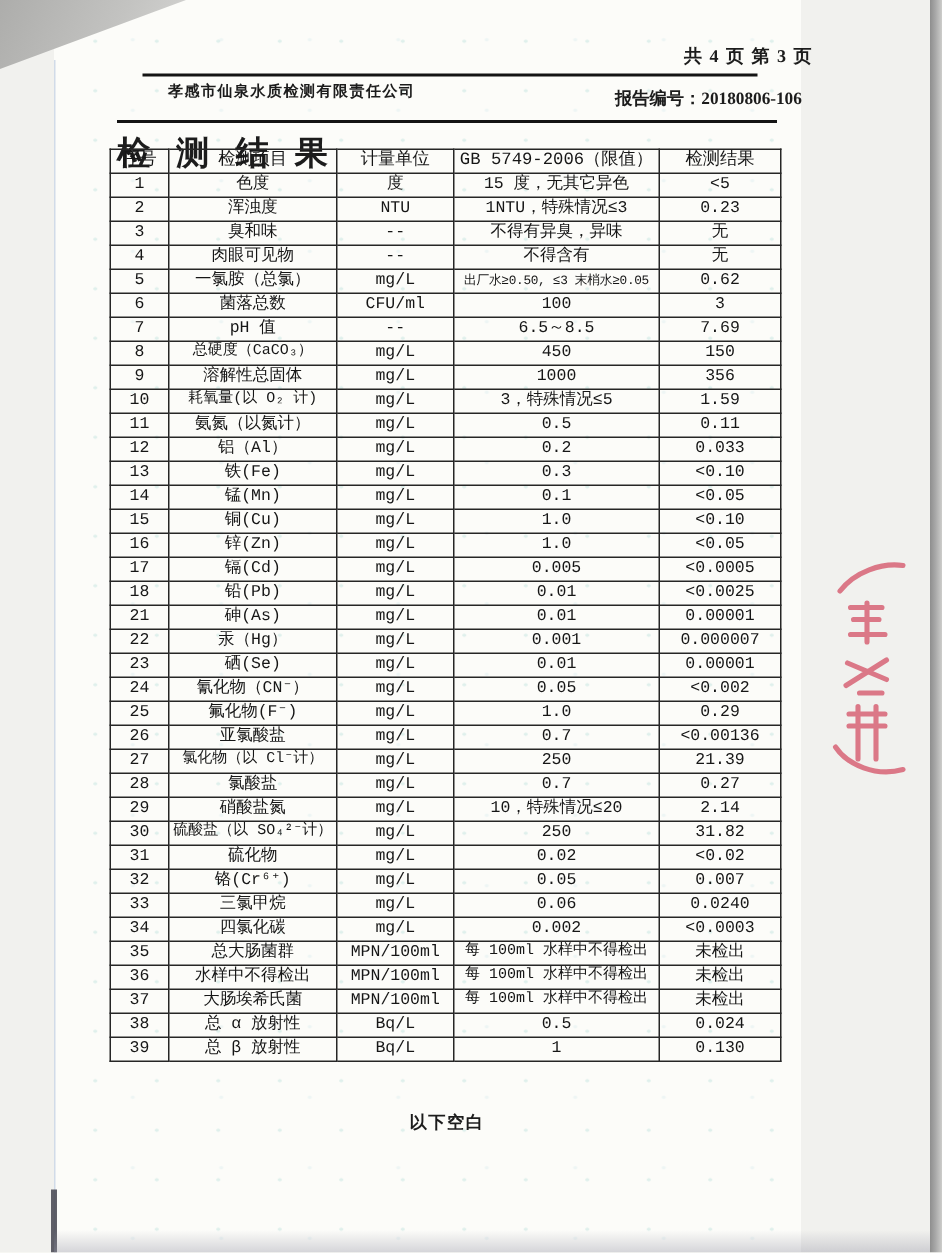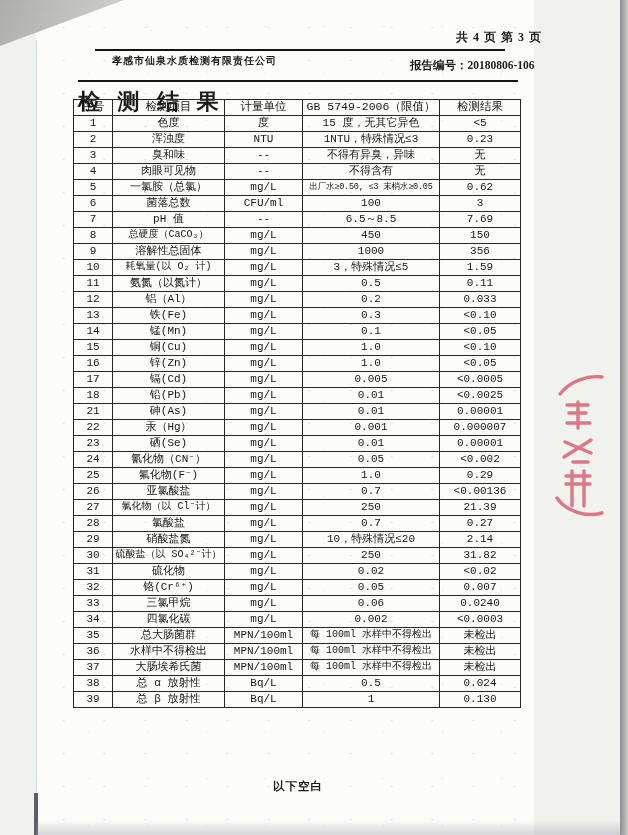--- a/index.html
+++ b/index.html
@@ -76,21 +76,21 @@
     border:1px solid #262626;height:15px;padding:0 1px;
     text-align:center;vertical-align:middle;
     font-size:11px;font-weight:normal;line-height:1.05;
     white-space:nowrap;overflow:hidden;color:#161616;
   }
   table.results th{font-size:11.5px;}
   table.results td.sm{font-size:10px;}
   table.results td.xs{font-size:8.5px;letter-spacing:-0.2px;}
 
   .footer-note{
-    position:absolute;left:42px;top:779px;width:440px;text-align:center;
+    position:absolute;left:42px;top:741px;width:440px;text-align:center;
     font-size:11.5px;font-weight:bold;letter-spacing:1px;
   }
 
   
   .stamp{position:absolute;left:552px;top:372px;opacity:.78;filter:blur(.5px);}
 </style>
 </head>
 <body>
 
 <div class="screen">

